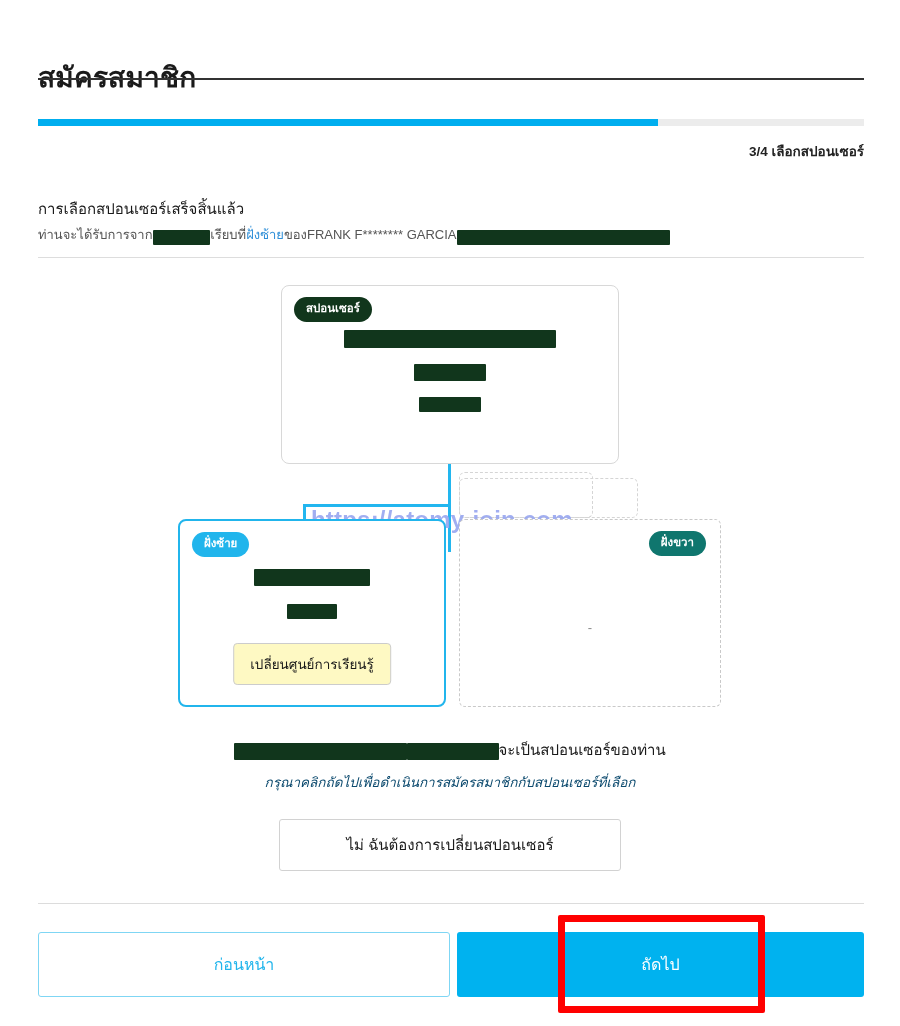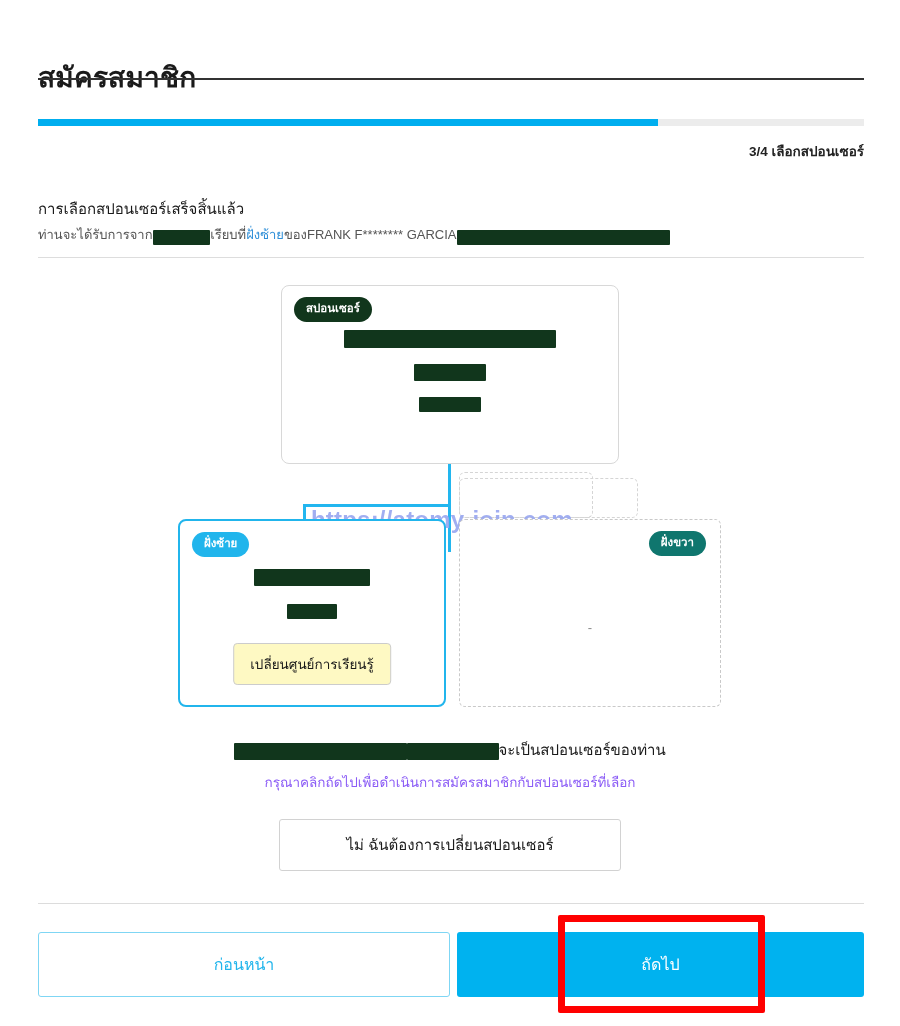--- a/index.html
+++ b/index.html
@@ -272,21 +272,22 @@
     font-size: 15px;
     font-weight: 400;
     color: #1a1a1a;
   }
   .confirm-sub {
     position: absolute;
     left: 0; right: 0;
     top: 771px;
     text-align: center;
     font-size: 13.5px;
-    color: #8b5cf6;
+    color: #0c4a6e;
+    font-style: italic;
   }
   .btn-keep-sponsor {
     position: absolute;
     left: 279px;
     top: 819px;
     width: 342px;
     height: 52px;
     background: #ffffff;
     border: 1px solid #d2d2d2;
     border-radius: 3px;

